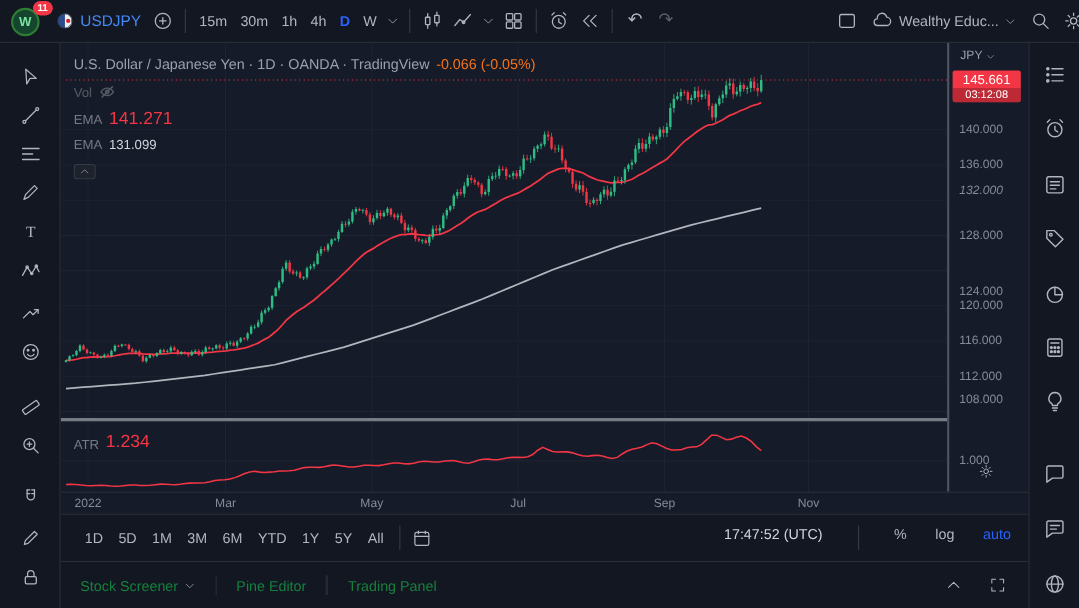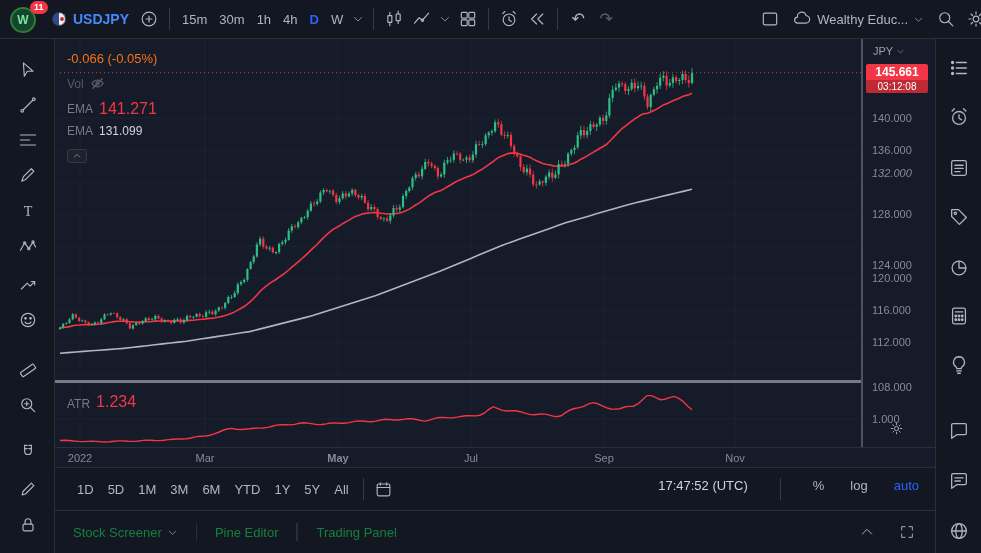--- a/index.html
+++ b/index.html
@@ -15,21 +15,21 @@
   .icbtn{width:28px;height:28px;display:flex;align-items:center;justify-content:center;border-radius:4px;cursor:pointer;flex:0 0 auto}
   .icbtn.sm{width:18px}
   .tf{padding:4px 6px;font-size:13px;color:#b2b5be;border-radius:4px;cursor:pointer}
   .tf.active{color:#2962ff;font-weight:700}
   .logo-wrap{position:relative;width:36px;height:32px;flex:0 0 36px;cursor:pointer}
   .logo-circle{position:absolute;left:2px;top:4px;width:26px;height:26px;border-radius:50%;
     background:#14452f;border:2px solid #2e7d32;color:#7be3a0;font-size:12px;font-weight:700;
     display:flex;align-items:center;justify-content:center}
   .notif-badge{position:absolute;left:22px;top:-2px;background:#f23645;color:#fff;font-size:9px;
     font-weight:700;border-radius:8px;padding:1px 4px;line-height:11px}
-  .symbol-text{color:#4589f7;font-weight:700;font-size:14px}
+  .symbol-text{color:#4589f7;font-weight:400;font-size:14px}
   .dim{opacity:.45}
   .right-cluster{margin-left:auto;display:flex;align-items:center;gap:2px;padding-right:0}
   .arrow-glyph{font-size:16px;color:#b2b5be;line-height:1}
 
   
   .left-toolbar{position:absolute;left:0;top:39px;width:55px;bottom:0;background:#131722;
     border-right:1px solid #2a2e39;z-index:8}
   .ltool{position:absolute;left:13px;width:30px;height:30px;display:flex;align-items:center;justify-content:center;border-radius:4px;cursor:pointer}
 
   
@@ -42,21 +42,21 @@
   .chart-region{position:absolute;left:0;top:0;width:880px;height:428px;overflow:hidden}
   #plot{position:absolute;left:0;top:0}
   #atr-svg{position:absolute;left:0;top:344px}
   .pane-sep{position:absolute;left:0;top:341px;width:806px;height:3px;background:#767b86}
   .axis-vline{position:absolute;left:806px;top:0;width:2px;height:408px;background:#4e5361}
 
   .price-scale{position:absolute;left:808px;top:0;width:72px;height:408px;font-size:11px;color:#868b98}
   .price-label{position:absolute;left:9px;transform:translateY(-50%)}
   .currency-btn{position:absolute;left:10px;top:6px;display:flex;align-items:center;gap:3px;cursor:pointer;color:#9aa0ac;font-size:11px}
   .last-badge{position:absolute;left:3px;top:25px;width:62px;background:#f23645;color:#fff;text-align:center;border-radius:2px;overflow:hidden;z-index:3}
-  .last-price{font-size:12px;font-weight:700;line-height:16px}
+  .last-price{font-size:12px;font-weight:400;line-height:16px}
   .countdown{font-size:10px;line-height:13px;background:rgba(0,0,0,.22)}
   .atr-gear{position:absolute;left:26px;top:382px}
 
   .time-axis{position:absolute;left:0;top:408px;width:880px;height:20px;border-top:1px solid #2a2e39;font-size:11px;color:#868b98}
   .time-label{position:absolute;top:4px;transform:translateX(-50%)}
 
   .legend{position:absolute;left:12px;top:12px;z-index:4;font-size:13px}
   .legend-row{position:absolute;left:0;white-space:nowrap;display:flex;align-items:center;gap:6px}
   .legend-title{color:#9aa0ac}
   .legend-change{color:#f97316}
@@ -411,20 +411,21 @@
             <line x1="549" y1="0" x2="549" y2="64"></line>
             <line x1="680" y1="0" x2="680" y2="64"></line>
           </g>
         <path id="atr-path" fill="none" stroke="#f23645" stroke-width="1.4" d="M5.0 57.5L9.5 57.3L14.0 57.5L18.5 58.0L23.1 58.4L27.6 58.6L32.1 58.4L36.6 58.2L41.1 58.4L45.6 58.8L50.1 59.0L54.7 58.8L59.2 58.3L63.7 57.9L68.2 57.9L72.7 58.3L77.2 58.4L81.7 58.2L86.3 57.6L90.8 57.1L95.3 57.2L99.8 57.5L104.3 57.6L108.8 57.2L113.3 56.6L117.9 56.2L122.4 56.0L126.9 56.0L131.4 55.8L135.9 55.0L140.4 53.9L144.9 53.3L149.5 53.1L154.0 52.5L158.5 51.2L163.0 49.5L167.5 47.5L172.0 46.0L176.5 45.4L181.1 46.2L185.6 46.5L190.1 46.2L194.6 45.8L199.1 45.2L203.6 45.1L208.1 45.0L212.7 44.4L217.2 43.2L221.7 42.1L226.2 41.7L230.7 41.8L235.2 41.9L239.7 41.4L244.3 40.3L248.8 39.8L253.3 40.1L257.8 40.9L262.3 41.6L266.8 41.5L271.3 40.9L275.9 40.0L280.4 39.9L284.9 40.2L289.4 40.3L293.9 39.6L298.4 38.6L302.9 37.9L307.5 38.0L312.0 38.5L316.5 38.7L321.0 38.1L325.5 37.0L330.0 36.3L334.5 36.5L339.1 37.0L343.6 37.0L348.1 36.4L352.6 35.8L357.1 35.7L361.6 36.5L366.1 37.6L370.7 38.1L375.2 36.9L379.7 35.4L384.2 34.5L388.7 34.4L393.2 34.9L397.7 34.9L402.3 34.1L406.8 33.2L411.3 32.8L415.8 32.8L420.3 32.9L424.8 32.2L429.3 30.2L433.9 26.3L438.4 23.7L442.9 25.6L447.4 27.4L451.9 28.0L456.4 27.8L460.9 27.8L465.5 28.7L470.0 30.2L474.5 31.4L479.0 31.7L483.5 31.2L488.0 30.9L492.5 31.6L497.1 32.9L501.6 33.8L506.1 32.8L510.6 29.7L515.1 27.0L519.6 25.5L524.1 24.6L528.7 23.4L533.2 21.2L537.7 19.6L542.2 20.5L546.7 22.6L551.2 24.7L555.7 26.0L560.3 26.1L564.8 25.7L569.3 24.0L573.8 23.4L578.3 23.2L582.8 21.0L587.3 16.9L591.9 12.6L596.4 12.6L600.9 14.6L605.4 16.7L609.9 16.2L614.4 14.6L618.9 13.4L623.5 15.2L628.0 18.3L632.5 23.0L637.0 26.7"></path>
       </svg>
 
       <div class="axis-vline"></div>
 
       <div class="legend">
         <div class="legend-row" style="top:0">
+          <span class="legend-title">U.S. Dollar / Japanese Yen · 1D · OANDA · TradingView</span>
           <span class="legend-change">-0.066 (-0.05%)</span>
         </div>
         <div class="legend-row" style="top:25px">
           <span class="vol-label">Vol</span>
           <svg class="ic dimmer" width="15" height="15" viewBox="0 0 16 16">
             <path d="M2 8s2.3-3.6 6-3.6S14 8 14 8s-2.3 3.6-6 3.6S2 8 2 8z"></path>
               <circle cx="8" cy="8" r="1.6"></circle>
               <line x1="3" y1="13" x2="13" y2="3"></line>
           </svg>
         </div>
@@ -459,40 +460,40 @@
         </div>
         <div id="price-labels">
             <div class="price-label" style="top: 79px;">140.000</div>
             <div class="price-label" style="top: 111px;">136.000</div>
             <div class="price-label" style="top: 134px; font-style: italic;">132.000</div>
             <div class="price-label" style="top: 175px;">128.000</div>
             <div class="price-label" style="top: 207px; margin-top: 19px;">124.000</div>
             <div class="price-label" style="top: 239px;">120.000</div>
             <div class="price-label" style="top: 271px;">116.000</div>
             <div class="price-label" style="top: 303px;">112.000</div>
-            <div class="price-label" style="top: 348px;">108.000</div>
+            <div class="price-label" style="top: 324px;">108.000</div>
           </div>
         <div class="last-badge">
           <div class="last-price">145.661</div>
           <div class="countdown">03:12:08</div>
         </div>
         <div class="price-label" style="top:380px">1.000</div>
         <div class="atr-gear">
           <svg class="ic" width="15" height="15" viewBox="0 0 24 24">
             <circle cx="12" cy="12" r="3.4"></circle>
             <path d="M12 3.5V6M12 18v2.5M3.5 12H6M18 12h2.5M6 6l1.8 1.8M18 18l-1.8-1.8M6 18l1.8-1.8M18 6l-1.8 1.8"></path>
           </svg>
         </div>
       </div>
 
       <div class="time-axis">
         <div id="time-labels">
             <div class="time-label" style="left: 25px;">2022</div>
             <div class="time-label" style="left: 150px;">Mar</div>
-            <div class="time-label" style="left: 283px; font-weight: bold;">May</div>
+            <div class="time-label" style="left: 283px;">May</div>
             <div class="time-label" style="left: 416px;">Jul</div>
             <div class="time-label" style="left: 549px;">Sep</div>
             <div class="time-label" style="left: 680px;">Nov</div>
           </div>
       </div>
     </div>
 
     <div class="bottom-toolbar">
       <div class="range-btn">1D</div>
       <div class="range-btn">5D</div>

